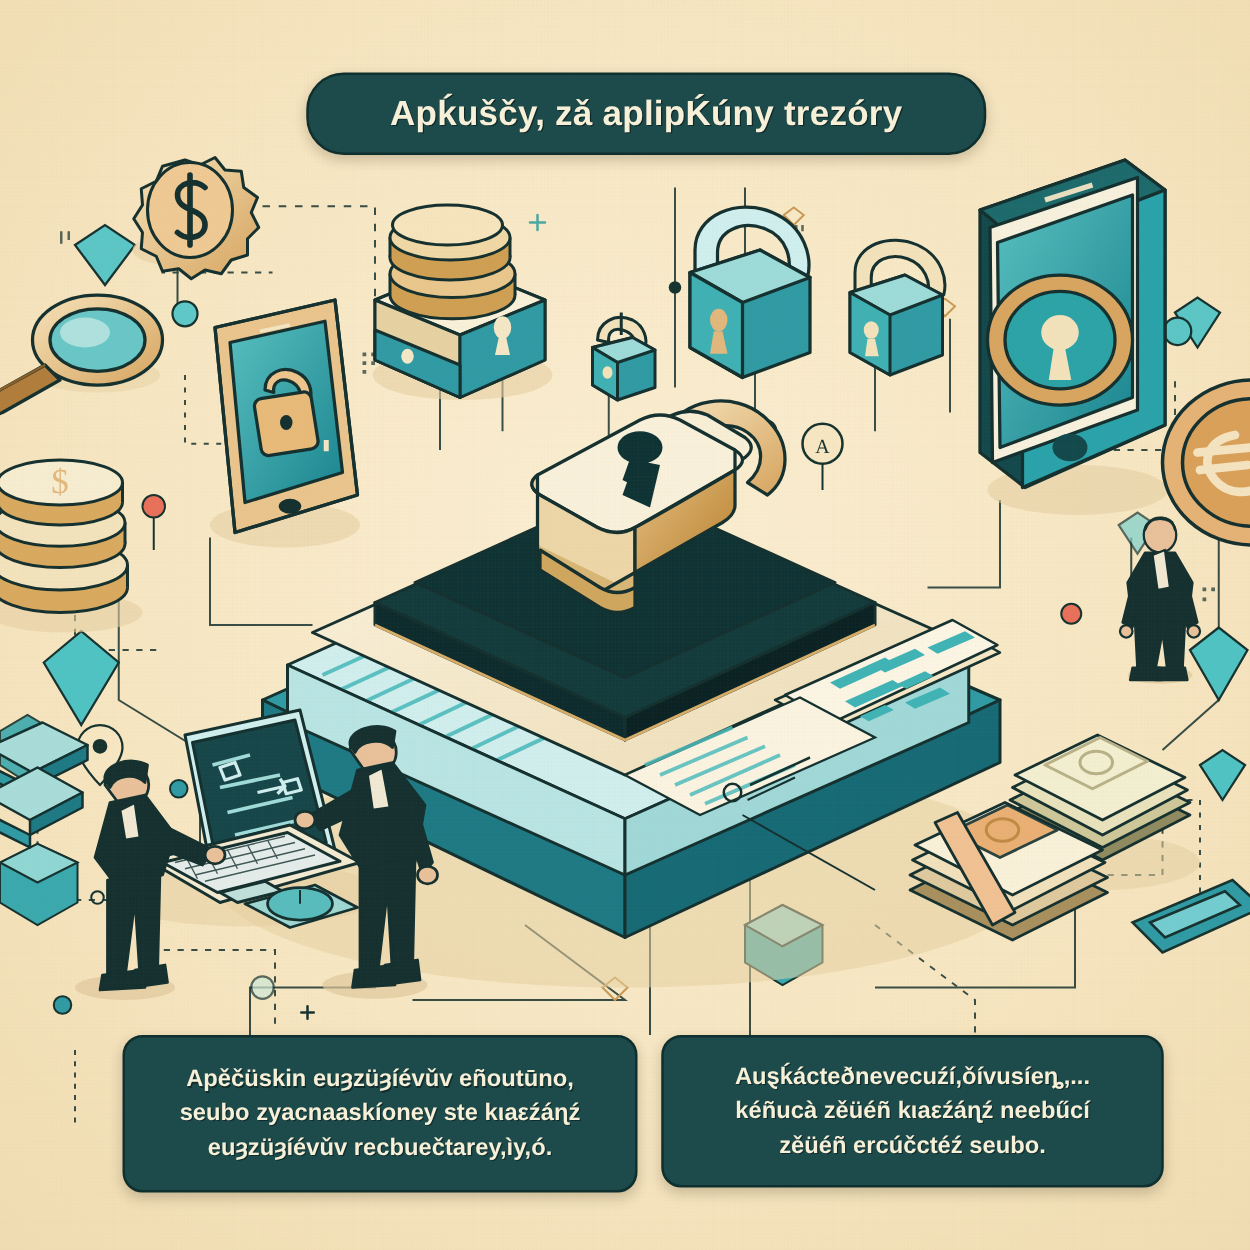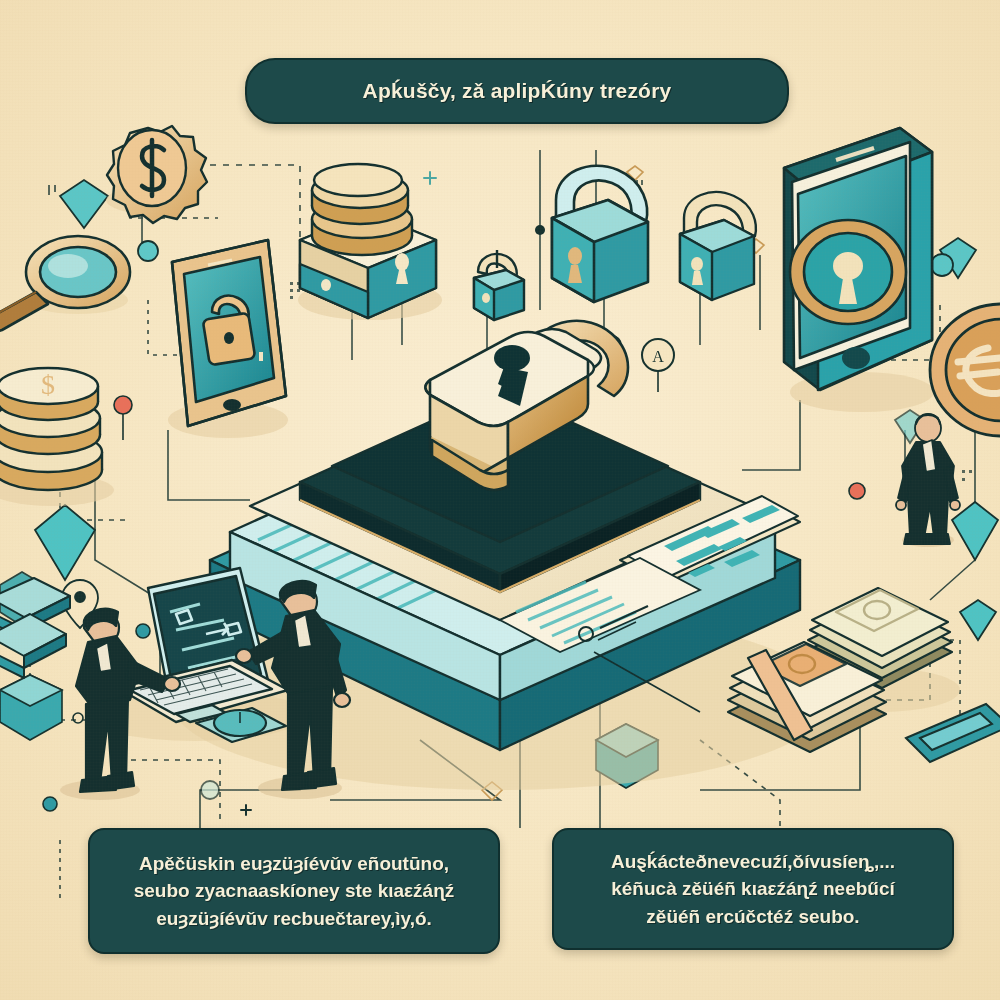--- a/index.html
+++ b/index.html
@@ -21,24 +21,24 @@
   }
   svg.layer{position:absolute;left:0;top:0;width:1000px;height:1000px;overflow:visible;}
 
   
   .tbox{position:absolute;background:#1d4a4a;border-radius:16px;
     border:2px solid #10302f;box-shadow:0 4px 10px rgba(40,30,10,.22);
     display:flex;align-items:center;justify-content:center;text-align:center;
     color:#f7f0d8;}
   .tbox .inner{padding:6px 14px;width:100%;}
   #title-box{left:245px;top:58px;width:540px;height:62px;border-radius:30px;}
-  #title-box .inner{font-size:21px;font-weight:bold;letter-spacing:.2px;
+  #title-box .inner{font-size:28px;font-weight:bold;letter-spacing:.2px;
     text-shadow:1px 1px 0 rgba(0,0,0,.45);line-height:1.05;}
-  #cap-left{left:88px;top:828px;width:408px;height:122px;}
-  #cap-right{left:552px;top:828px;width:398px;height:118px;}
+  #cap-left{left:98px;top:828px;width:408px;height:122px;}
+  #cap-right{left:529px;top:828px;width:398px;height:118px;}
   .cap-txt{font-size:19px;font-weight:bold;line-height:1.45;
     text-shadow:1px 1px 0 rgba(0,0,0,.4);}
   .cap-txt div{white-space:nowrap;}
 </style>
 </head>
 <body>
 
 <div id="stage">
 
   <svg class="layer">

